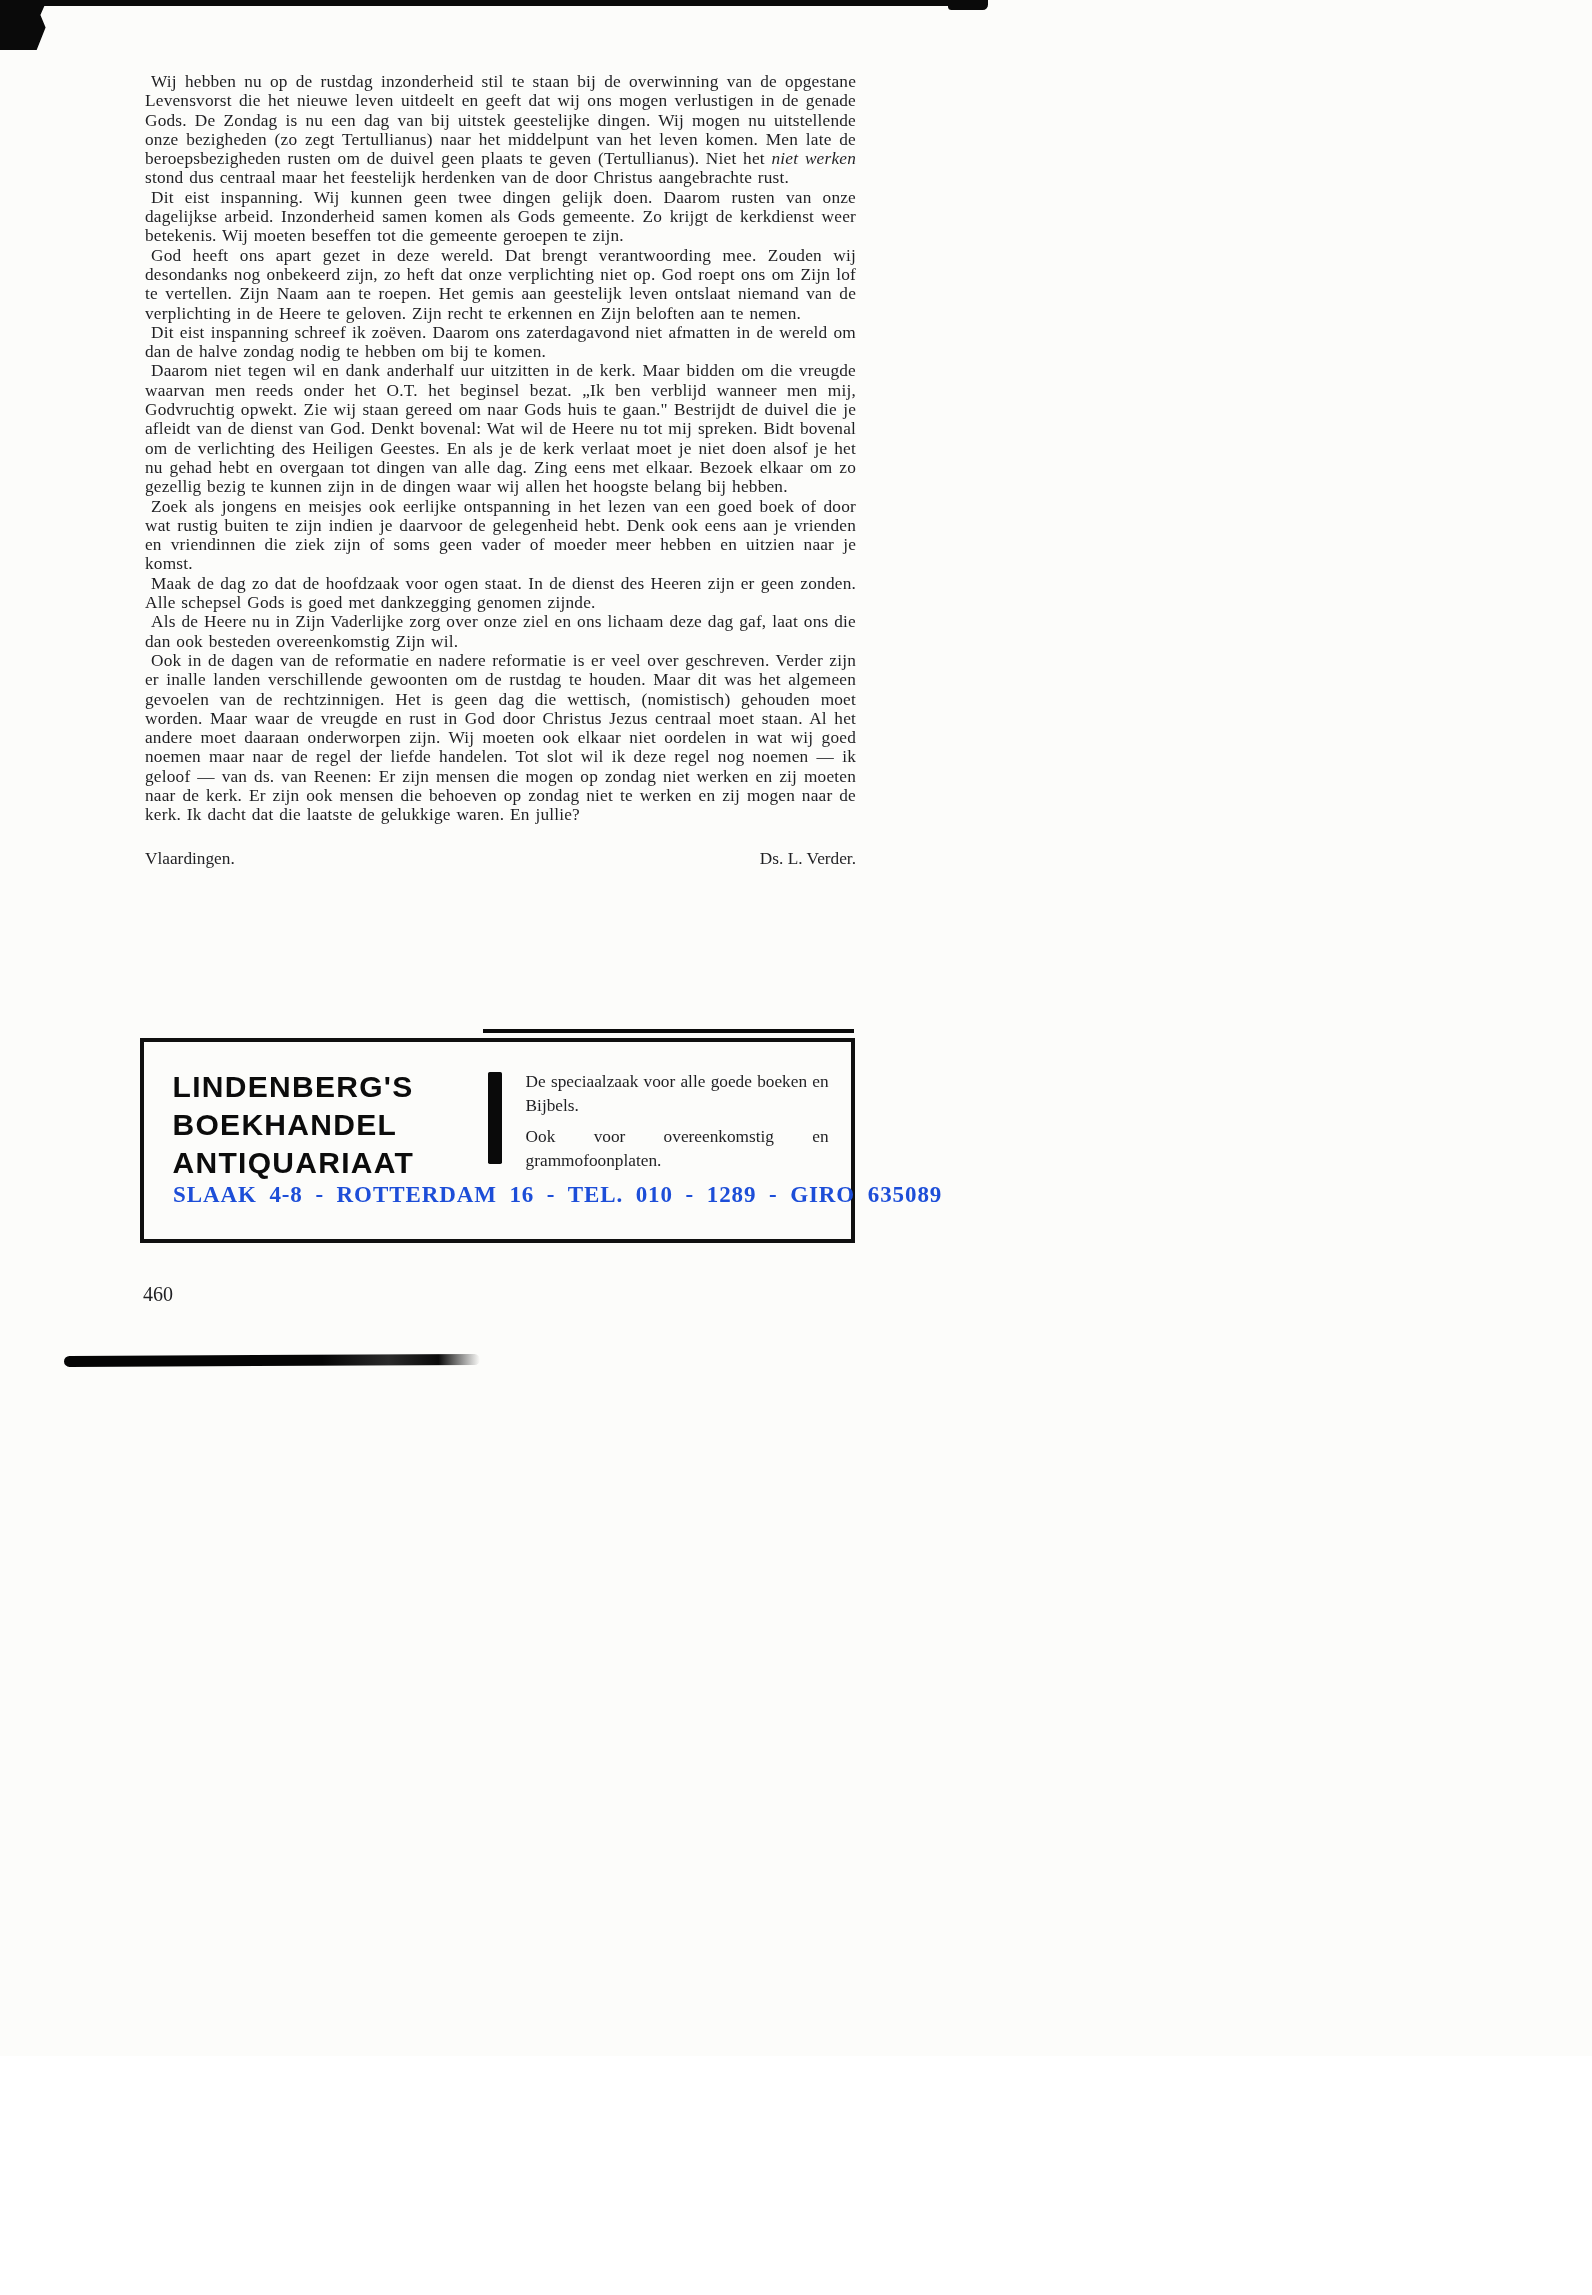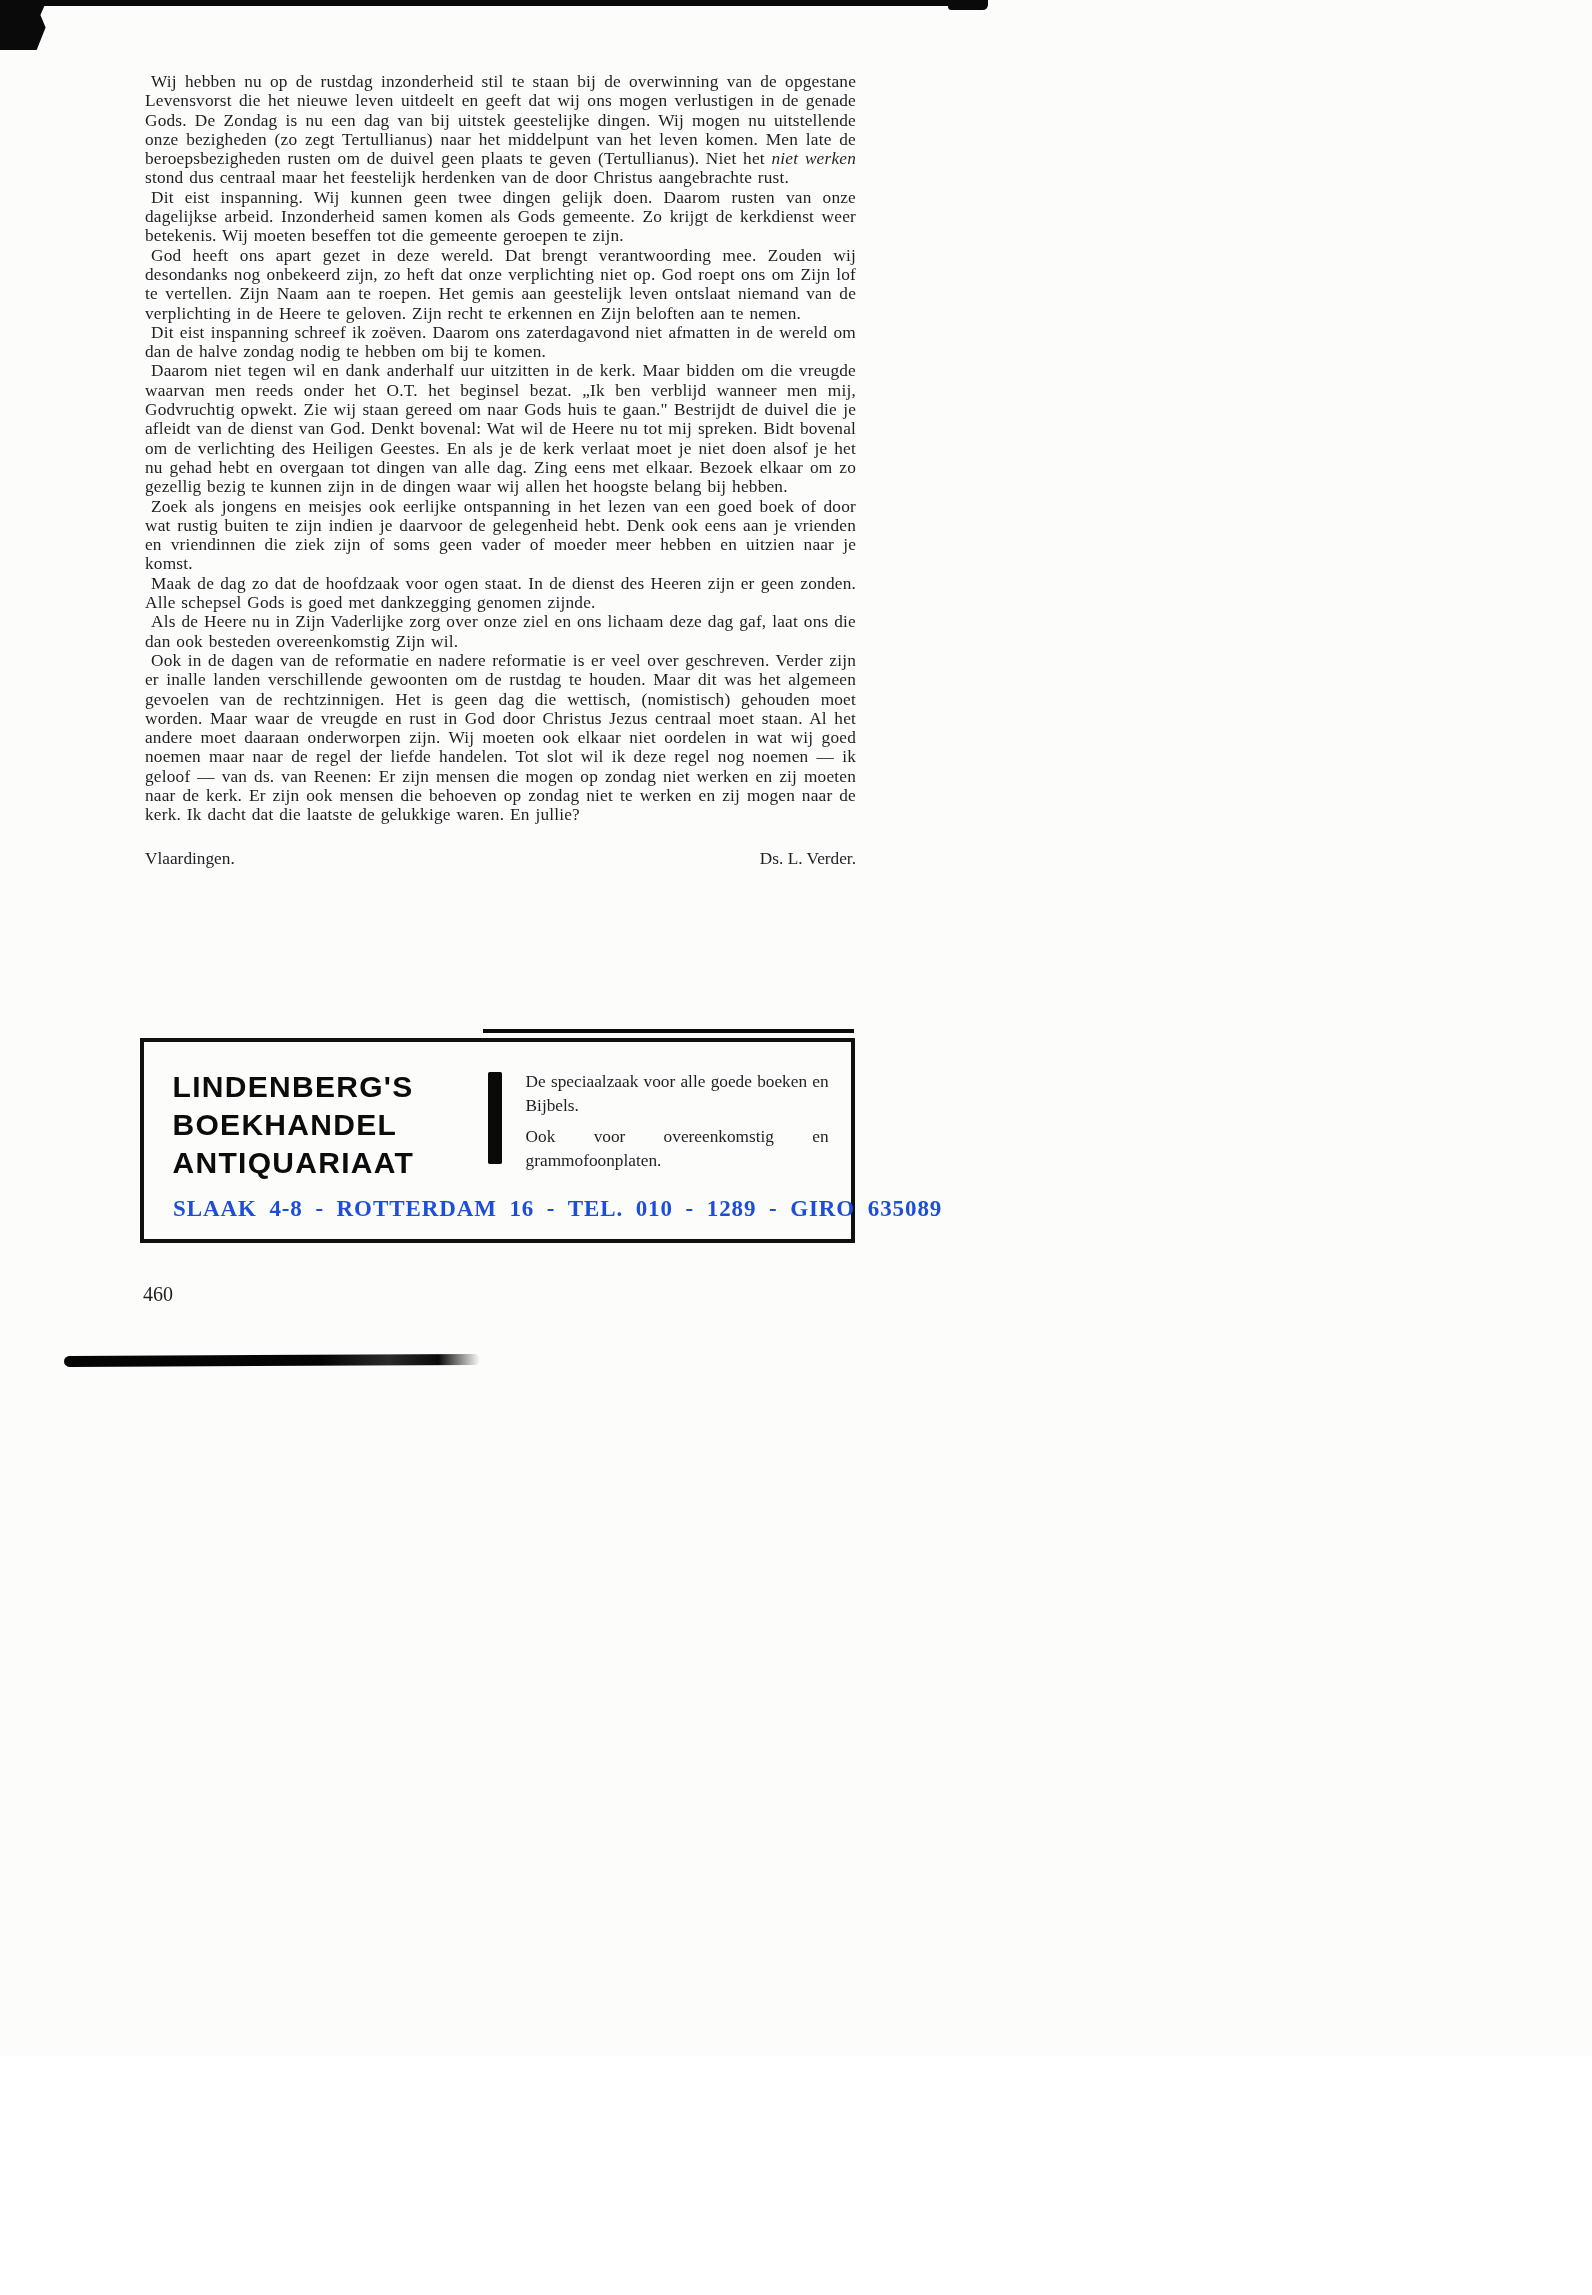--- a/index.html
+++ b/index.html
@@ -37,21 +37,20 @@
 
   
   .ad {
     position: absolute;
     left: 140px; top: 1038px;
     width: 715px; height: 205px;
     border: 4.3px solid #101010;
     background: #fcfcfa;
     display: flex;
     flex-direction: column;
-    justify-content: space-between;
   }
   .ad-top { display: flex; align-items: flex-start; padding: 26px 22.4px 0 28.5px; }
   .ad-brand {
     font-family: "Liberation Sans", "DejaVu Sans", sans-serif;
     font-weight: bold;
     font-size: 30px;
     line-height: 38px;
     letter-spacing: 1.3px;
     width: 276px;
     color: #0c0c0c;

